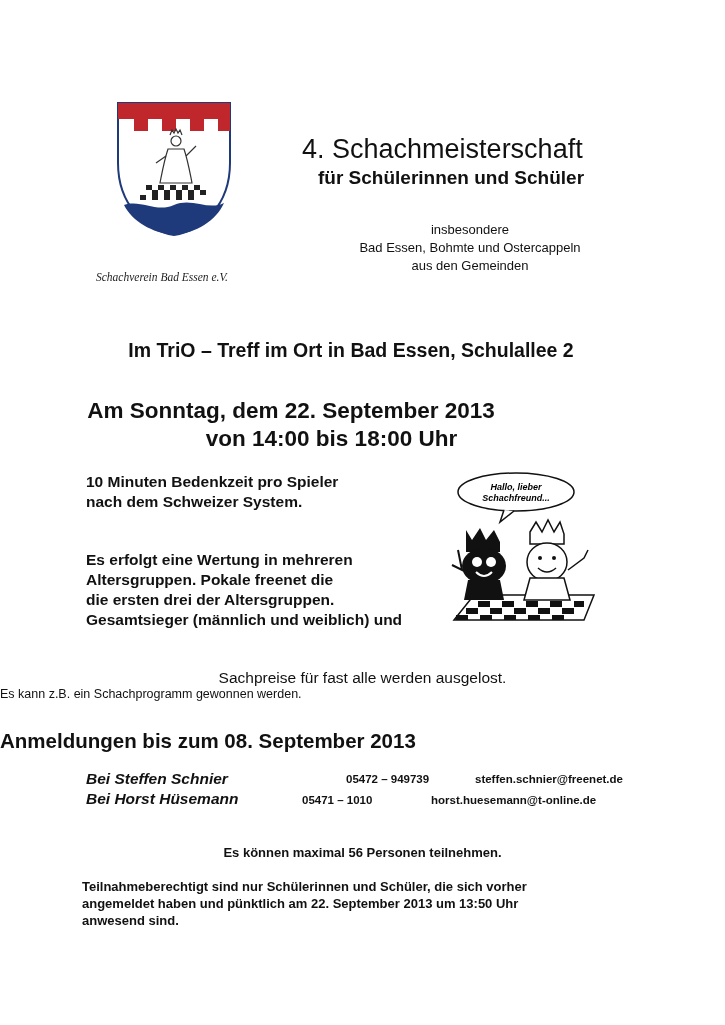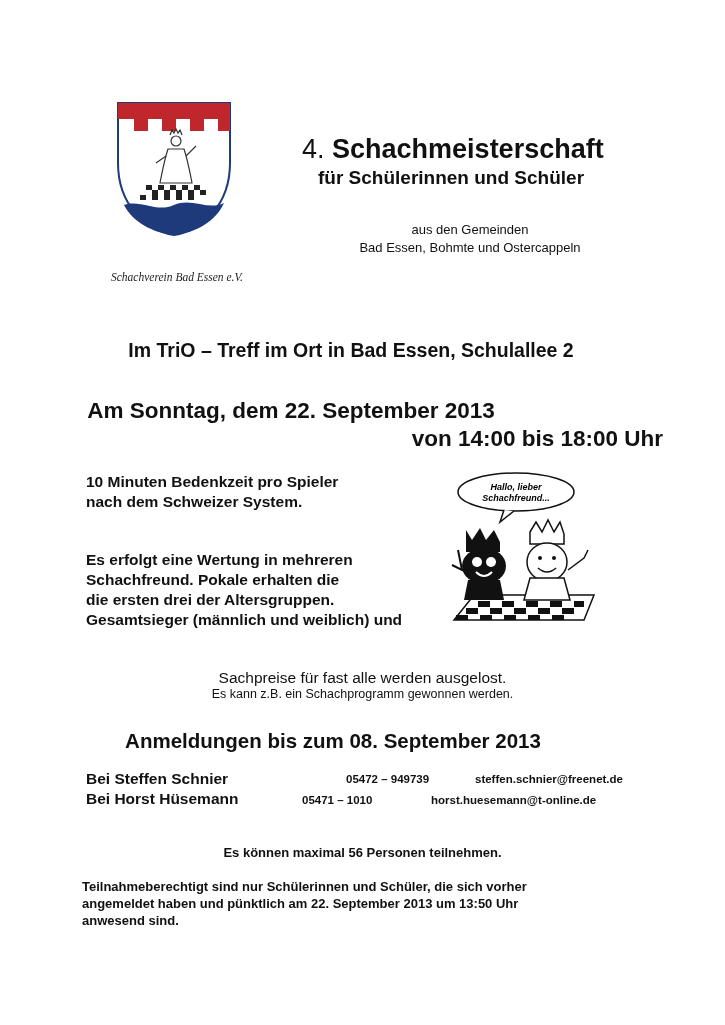--- a/index.html
+++ b/index.html
@@ -1,37 +1,37 @@
 <!DOCTYPE html>
 <html><head>
 <meta charset="utf-8">
 <style>
   html, body { margin: 0; padding: 0; background: #ffffff; }
   body { width: 725px; height: 1025px; position: relative; overflow: hidden;
          font-family: "Liberation Sans", sans-serif; color: #111; }
   .abs { position: absolute; }
   .crest { left: 116px; top: 101px; width: 116px; height: 136px; }
   .club { left: 96px; top: 271px; font-family: "Liberation Serif", serif; font-style: italic;
-          font-size: 11.5px; color: #222; margin-left: 15px; }
+          font-size: 11.5px; color: #222; }
   .title1 { left: 302px; top: 134px; font-size: 27px; white-space: nowrap; }
-  .title1 b { font-weight: bold; }
+  .title1 b { font-weight: normal; }
   .title2 { left: 318px; top: 167px; font-size: 19px; font-weight: bold; white-space: nowrap; }
   .sub { left: 300px; top: 221px; width: 340px; text-align: center; font-size: 13px; line-height: 18px; }
   .venue { left: 0; width: 702px; top: 339px; text-align: center; font-size: 19.5px; font-weight: bold; }
   .date1 { left: 0; width: 582px; top: 398px; text-align: center; font-size: 22.5px; font-weight: bold; }
-  .date2 { left: 0; width: 663px; top: 426px; text-align: right; font-size: 22.5px; font-weight: bold; }
+  .date2 { left: 0; width: 663px; top: 426px; text-align: center; font-size: 22.5px; font-weight: bold; }
   .p { left: 86px; font-size: 15.5px; font-weight: bold; line-height: 20px; }
   .p1 { top: 472px; }
   .p2 { top: 550px; }
   .cartoon { left: 444px; top: 470px; width: 160px; height: 172px; }
   .prize1 { left: 0; width: 725px; top: 669px; text-align: center; font-size: 15.5px; font-weight: normal; }
-  .prize2 { left: 0; width: 725px; top: 687px; text-align: center; font-size: 12.5px; }
-  .reg { left: 0; width: 666px; top: 729px; text-align: center; font-size: 20.5px; font-weight: bold; }
+  .prize2 { left: 0; width: 725px; top: 687px; font-size: 12.5px; }
+  .reg { left: 0; width: 666px; top: 729px; text-align: left; font-size: 20.5px; font-weight: bold; }
   .crow { font-weight: bold; }
-  .cname { left: 86px; font-size: 15.5px; }
+  .cname { left: 86px; font-size: 15.5px; font-style: italic; }
   .cphone { left: 302px; font-size: 11.5px; }
   .cmail { left: 431px; font-size: 11.5px; }
   .r1 { top: 770px; } .r2 { top: 790px; }
   .r1s { top: 773px; padding-left: 44px; } .r2s { top: 794px; }
   .max { left: 0; width: 725px; top: 845px; text-align: center; font-size: 13px; font-weight: bold; }
   .note { left: 82px; top: 878px; width: 520px; font-size: 13px; font-weight: bold; line-height: 17px; }
 </style>
 </head>
 <body>
 
@@ -64,35 +64,36 @@
   </g>
 </svg>
 <div class="abs club">Schachverein Bad Essen e.V.</div>
 
 <div class="abs title1">
   <span>4.</span>
   <b>Schachmeisterschaft</b>
 </div>
 <div class="abs title2">für Schülerinnen und Schüler</div>
 <div class="abs sub">
+  <div>insbesondere</div>
+  <div>Bad Essen, Bohmte und Ostercappeln</div>
   <div>aus den Gemeinden</div>
-  <div>Bad Essen, Bohmte und Ostercappeln</div>
 </div>
 
 <div class="abs venue">Im TriO – Treff im Ort in Bad Essen, Schulallee 2</div>
 <div class="abs date1">Am Sonntag, dem 22. September 2013</div>
 <div class="abs date2">von 14:00 bis 18:00 Uhr</div>
 
 <div class="abs p p1">
   <div>10 Minuten Bedenkzeit pro Spieler</div>
   <div>nach dem Schweizer System.</div>
 </div>
 <div class="abs p p2">
   <div>Es erfolgt eine Wertung in mehreren</div>
-  <div>Schachfreund. Pokale erhalten die</div>
+  <div>Altersgruppen. Pokale freenet die</div>
   <div>die ersten drei der Altersgruppen.</div>
   <div>Gesamtsieger (männlich und weiblich) und</div>
 </div>
 
 <div class="abs cartoon">
   <svg width="160" height="172" viewBox="0 0 160 172">
     <ellipse cx="72" cy="22" rx="58" ry="19" fill="#fff" stroke="#111" stroke-width="1.5"></ellipse>
     <path d="M60 40 L56 52 L70 41" fill="#fff" stroke="#111" stroke-width="1.5"></path>
     <text x="72" y="20" font-size="9" font-style="italic" font-weight="bold" text-anchor="middle" font-family="Liberation Sans, sans-serif">Hallo, lieber</text>
     <text x="72" y="31" font-size="9" font-style="italic" font-weight="bold" text-anchor="middle" font-family="Liberation Sans, sans-serif">Schachfreund...</text>

